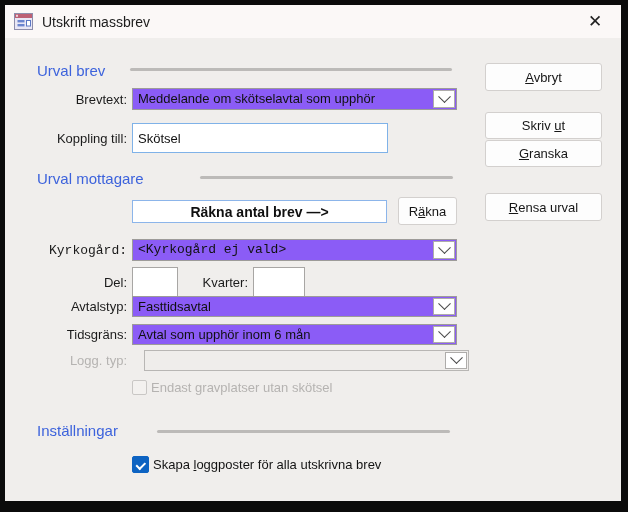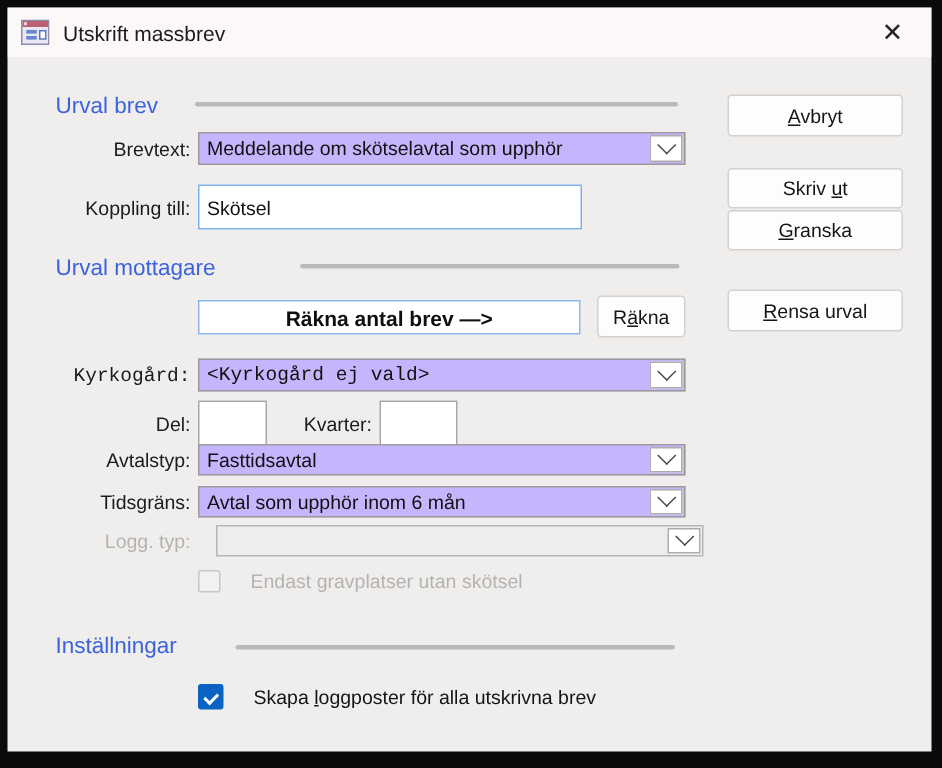--- a/index.html
+++ b/index.html
@@ -17,21 +17,21 @@
   
   .sec-header{position:absolute;font-size:15px;color:#3d63dc;}
   .sec-line{position:absolute;height:3px;background:#bcbab8;border-radius:2px;}
 
   
   .row{position:absolute;left:30px;display:flex;align-items:center;}
   .flabel{width:92px;text-align:right;margin-right:5px;font-size:13px;color:#1b1b1b;white-space:nowrap;flex:0 0 auto;}
   .flabel.disabled{color:#b5b3b1;}
 
   
-  .combo{display:flex;align-items:stretch;background:#c4b5fd;border:1px solid #9d9b99;width:325px;height:22px;box-sizing:border-box;}
+  .combo{display:flex;align-items:stretch;background:#8b5cf6;border:1px solid #9d9b99;width:325px;height:22px;box-sizing:border-box;}
   .combo .ctxt{flex:1;font-size:13px;color:#111;padding:2px 0 0 5px;white-space:nowrap;overflow:hidden;}
   .combo .cbtn{flex:0 0 auto;width:20px;margin:1px;border:1px solid #aeacaa;background:#fff;display:flex;align-items:center;justify-content:center;}
   .chev{width:8px;height:8px;border-right:1.6px solid #4a4a4a;border-bottom:1.6px solid #4a4a4a;transform:rotate(45deg) translate(-2px,-2px);}
   .combo.disabled{background:#efedeb;border-color:#b8b6b4;}
   .combo.disabled .ctxt{color:#b5b3b1;}
 
   
   .tinput{box-sizing:border-box;border:1px solid #7fb2e8;background:#fff;font-size:13px;color:#111;
           font-family:"Liberation Sans",sans-serif;padding:14px 5px;outline:none;}
   .tinput.gray{border-color:#a8a6a4;}
@@ -46,21 +46,21 @@
        font-family:"Liberation Sans",sans-serif;}
   .accel{text-decoration:underline;}
 
   
   .cbrow{position:absolute;display:flex;align-items:center;}
   .cbox{box-sizing:border-box;flex:0 0 auto;}
   .cbox.checked{width:17px;height:17px;background:#0d63c2;border:1px solid #0d63c2;border-radius:2px;position:relative;}
   .cbox.checked::after{content:"";position:absolute;left:4px;top:7px;width:7px;height:4px;
                        border-left:2px solid #fff;border-bottom:2px solid #fff;transform:rotate(-45deg) translate(1px,-2px);}
   .cbox.disabled{width:15px;height:15px;background:#f3f1ef;border:1px solid #c9c7c5;border-radius:2px;}
-  .cblabel{margin-left:20px;font-size:13px;color:#141414;white-space:nowrap;}
+  .cblabel{margin-left:4px;font-size:13px;color:#141414;white-space:nowrap;}
   .cblabel.disabled{color:#b5b3b1;}
 </style>
 </head>
 <body>
 
 <div class="frame">
   <div class="dialog">
 
     <div class="titlebar">
       <svg class="app-icon" viewBox="0 0 19 17">

